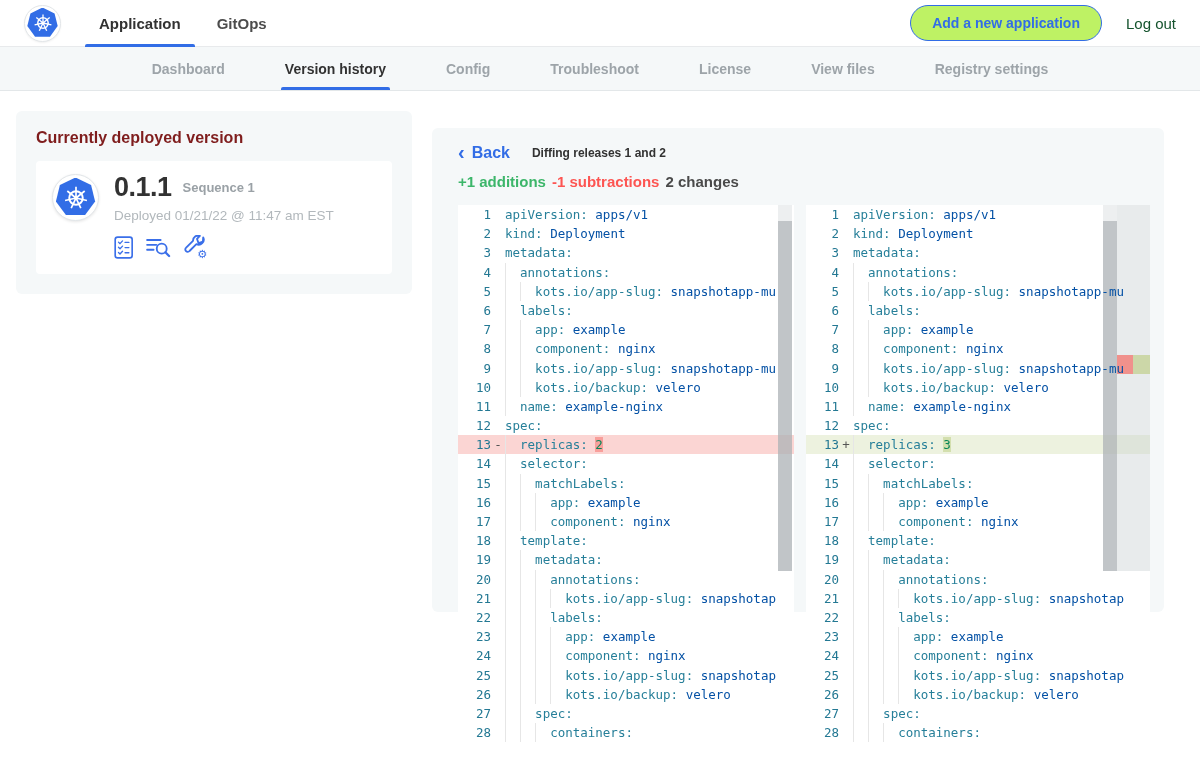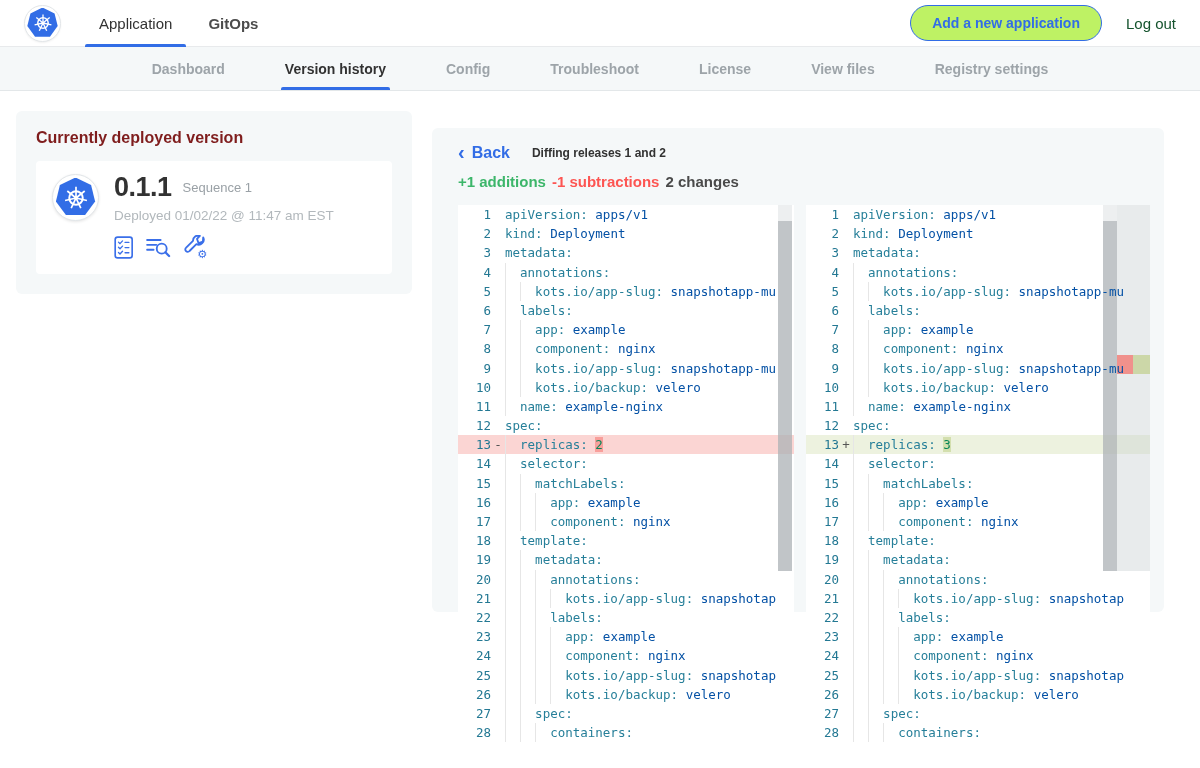--- a/index.html
+++ b/index.html
@@ -5,21 +5,21 @@
   * { margin:0; padding:0; box-sizing:border-box; }
   html,body { width:1200px; height:768px; background:#fff; font-family:"Liberation Sans", sans-serif; overflow:hidden; }
 
   
   .top-nav { height:47px; background:#fff; border-bottom:1px solid #e8eaec; display:flex; align-items:stretch; padding:0 24px; }
   .logo-ring { width:37px; height:37px; border-radius:50%; background:#fff; border:1px solid #e2e6e9; box-shadow:0 1px 2px rgba(0,0,0,.06); display:flex; align-items:center; justify-content:center; align-self:center; margin-right:24px; }
   .heptagon { background:#326de6; display:flex; align-items:center; justify-content:center;
               clip-path: polygon(50% 0%, 89% 19%, 99% 60%, 74% 94%, 26% 94%, 1% 60%, 11% 19%); }
   .logo-ring .heptagon { width:31px; height:31px; }
   .nav-tab { display:flex; align-items:center; padding:0 14px; margin-right:8px; font-size:15px; font-weight:600; color:#4c4c4c; position:relative; cursor:pointer; }
-  .nav-tab.active { font-weight:400; color:#323232; }
+  .nav-tab.active { font-weight:700; color:#323232; }
   .nav-tab.active::after { content:""; position:absolute; left:0; right:0; bottom:-1px; height:3px; background:#326de6; border-radius:2px 2px 0 0; }
   .nav-right { margin-left:auto; display:flex; align-items:center; gap:24px; }
   .add-app-btn { background:#bef264; border:1px solid #326de6; color:#326de6; font-weight:700; font-size:14px; font-family:inherit; padding:9px 21px; border-radius:20px; cursor:pointer; }
   .logout { font-size:15px; color:#14532d; cursor:pointer; }
 
   
   .sub-nav { height:44px; background:#f5f8f9; border-bottom:1px solid #e3e7e9; display:flex; justify-content:center; gap:60px; }
   .subtab { display:flex; align-items:center; font-size:14px; font-weight:600; color:#9da4a9; position:relative; cursor:pointer; }
   .subtab.active { color:#323232; }
   .subtab.active::after { content:""; position:absolute; left:-4px; right:-4px; bottom:0; height:3px; background:#326de6; border-radius:2px 2px 0 0; }
@@ -28,21 +28,21 @@
   .main { position:relative; height:677px; background:#fff; overflow:hidden; }
 
   
   .deployed-card { position:absolute; left:16px; top:20px; width:396px; background:#f5f8f9; border-radius:6px; padding:18px 20px 20px; }
   .deployed-title { font-size:16px; font-weight:700; color:#7f1d1d; }
   .deployed-inner { margin-top:14px; background:#fff; border-radius:4px; padding:13px 16px 15px; display:flex; gap:15px; }
   .app-ring { width:47px; height:47px; border-radius:50%; background:#fff; border:1px solid #e2e6e9; box-shadow:0 1px 3px rgba(0,0,0,.10); display:flex; align-items:center; justify-content:center; flex:none; }
   .app-ring .heptagon { width:40px; height:40px; }
   .ver-row { display:flex; align-items:center; }
   .version-number { font-size:27px; font-weight:800; color:#323232; letter-spacing:-.5px; line-height:1; }
-  .sequence { font-size:13px; color:#9aa1a6; margin-left:11px; }
+  .sequence { font-size:13px; color:#9aa1a6; margin-left:11px;font-weight:bold; }
   .deployed-at { font-size:13.5px; color:#b2b8bc; margin-top:7px; }
   .card-icons { margin-top:12px; display:flex; align-items:center; gap:11px; }
   .card-icons svg { display:block; cursor:pointer; }
 
   
   .diff-card { position:absolute; left:432px; top:37px; width:732px; height:484px; background:#f5f8f9; border-radius:6px; padding:14px 14px 0 26px; }
   .diff-header { display:flex; align-items:center; height:21px; }
   .back-btn { display:flex; align-items:center; gap:7px; color:#326de6; font-size:16px; font-weight:700; cursor:pointer; }
   .back-chevron { font-size:20px; line-height:16px; font-weight:700; margin-top:-2px; }
   .diff-title { margin-left:22px; font-size:12px; font-weight:700; color:#323232; }
@@ -142,21 +142,21 @@
             <circle r="5.2" fill="none" stroke="#fff" stroke-width="1.5"></circle>
             <circle r="1.6" fill="#fff"></circle>
           </svg>
         </div>
       </div>
       <div>
         <div class="ver-row">
           <span class="version-number">0.1.1</span>
           <span class="sequence">Sequence 1</span>
         </div>
-        <div class="deployed-at">Deployed 01/02/22 @ 11:47 am EST</div>
+        <div class="deployed-at">Deployed 01/21/22 @ 11:47 am EST</div>
         <div class="card-icons">
           <svg width="21" height="23" viewBox="0 0 19 21">
             <g class="icon-blue" stroke-width="1.5">
               <rect x="1" y="1" width="15.5" height="19" rx="2.2"></rect>
               <path d="M4 5.6l1.4 1.4 2.3-2.5" stroke-width="1.2"></path>
                 <line x1="10" y1="5.9" x2="13.5" y2="5.9" stroke-width="1.2"></line>
               <path d="M4 10.3l1.4 1.4 2.3-2.5" stroke-width="1.2"></path>
                 <line x1="10" y1="10.6" x2="13.5" y2="10.6" stroke-width="1.2"></line>
               <path d="M4 15l1.4 1.4 2.3-2.5" stroke-width="1.2"></path>
                 <line x1="10" y1="15.3" x2="13.5" y2="15.3" stroke-width="1.2"></line>

